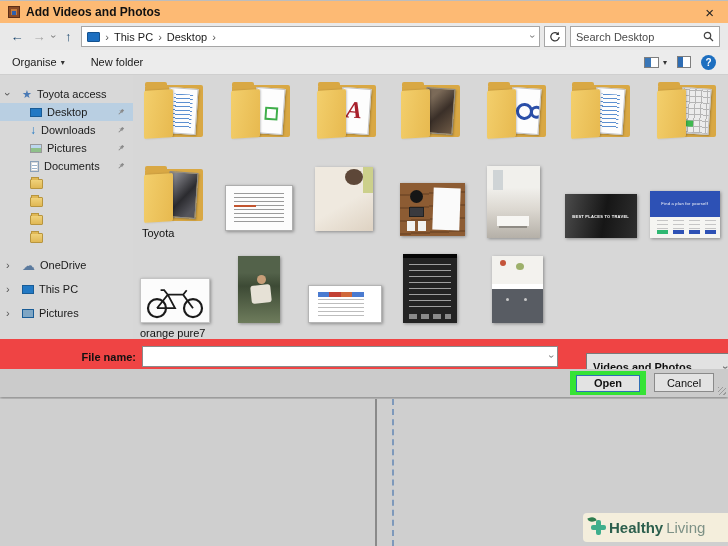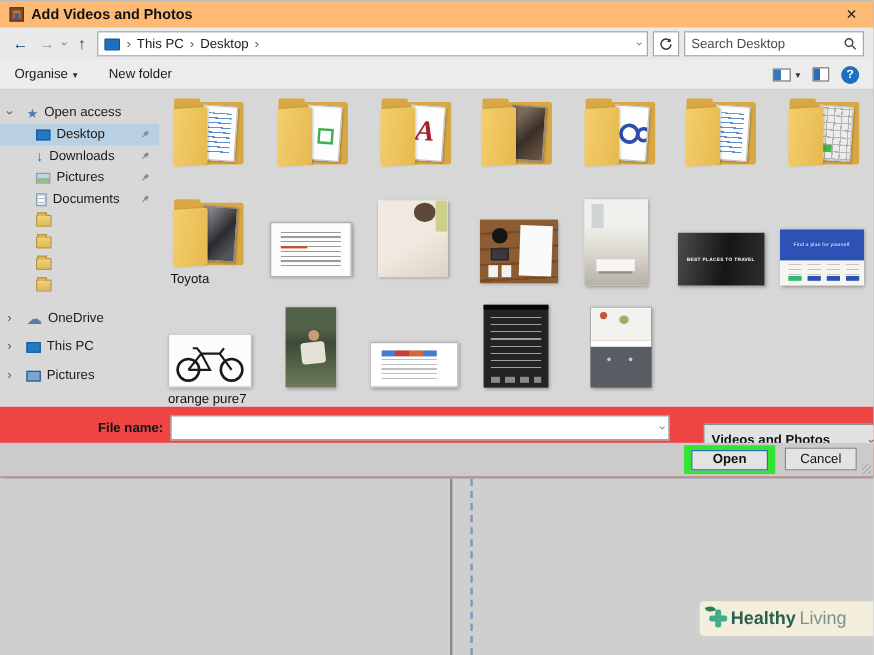--- a/index.html
+++ b/index.html
@@ -133,21 +133,21 @@
   .btn-row { position:absolute; top:30px; left:0; width:100%; height:28px; background:#cbcbcb; }
   .open-wrap { position:absolute; left:570px; top:2px; width:76px; height:24px; background:#35e335; display:flex; align-items:center; justify-content:center; }
   .open-btn { width:64px; height:17px; background:#e3e3e3; border:1px solid #2f6fb5; font-size:11px; font-weight:700; color:#111; display:flex; align-items:center; justify-content:center; }
   .cancel-btn { position:absolute; left:654px; top:4px; width:60px; height:19px; background:#e3e3e3; border:1px solid #8a8a8a; font-size:11px; color:#111; display:flex; align-items:center; justify-content:center; }
   .grip { position:absolute; right:2px; bottom:2px; width:8px; height:8px; background:repeating-linear-gradient(135deg,#9a9a9a 0 1px,transparent 1px 3px); }
 
   
   .below { position:absolute; top:399px; left:0; width:728px; height:147px; background:#cfcfcf; }
   .vline-solid { position:absolute; left:375px; top:0; width:2px; height:147px; background:#8a8a8a; }
   .vline-dash { position:absolute; left:392px; top:0; height:147px; border-left:2px dashed #7e99bb; }
-  .watermark { position:absolute; right:0; bottom:16px; height:29px; width:145px; background:#f4eedc; border-radius:4px 0 0 4px; display:flex; align-items:center; padding-left:8px; gap:3px; }
+  .watermark { position:absolute; right:0; bottom:4px; height:29px; width:145px; background:#f4eedc; border-radius:4px 0 0 4px; display:flex; align-items:center; padding-left:8px; gap:3px; }
   .hl-plus { position:relative; width:15px; height:15px; }
   .hl-plus::before { content:""; position:absolute; left:5px; top:0; width:5px; height:15px; background:#3fae8c; border-radius:2px; }
   .hl-plus::after { content:""; position:absolute; left:0; top:5px; width:15px; height:5px; background:#3fae8c; border-radius:2px; }
   .hl-leaf { position:absolute; left:-3px; top:-3px; width:8px; height:5px; background:#2e7d4f; border-radius:0 80% 0 80%; transform:rotate(-20deg); z-index:2; }
   .hl-bold { font-size:15px; font-weight:700; color:#2c5f4d; }
   .hl-light { font-size:15px; color:#7d9186; }
 
   svg { display:block; }
 </style>
 </head>
@@ -208,21 +208,21 @@
         <span class="vicon2"></span>
         <span class="help-icon">?</span>
       </span>
     </div>
 
     <div class="body">
       <div class="sidebar">
         <div class="side-row top">
           <span class="expand open">›</span>
           <span class="ic-star">★</span>
-          <span>Open access</span>
+          <span>Toyota access</span>
         </div>
         <div class="side-row selected">
           <span class="ic-monitor"></span>
           <span>Desktop</span>
           <svg class="pin" width="8" height="8" viewBox="0 0 10 10">
               <g transform="rotate(45 5 5)">
                 <rect x="3.5" y="1" width="3" height="3.5" fill="#888"></rect>
                 <line x1="5" y1="4.5" x2="5" y2="9" stroke="#888" stroke-width="1.2"></line>
                 <line x1="2.8" y1="4.7" x2="7.2" y2="4.7" stroke="#888" stroke-width="1"></line>
               </g>

